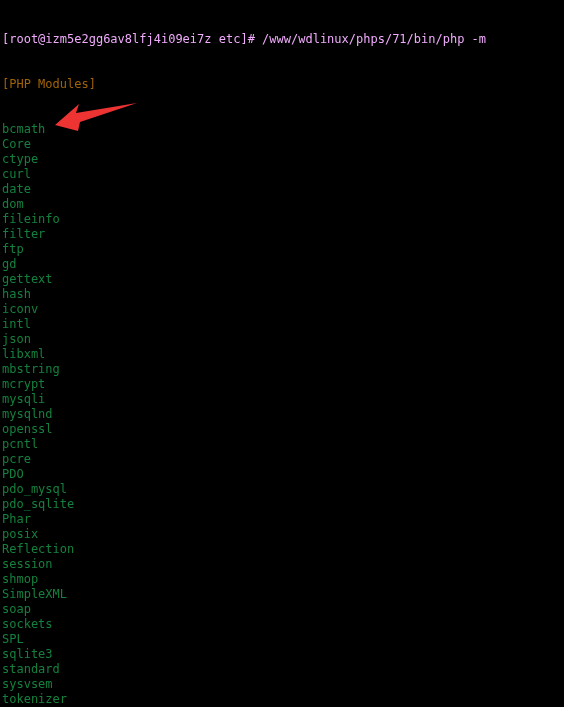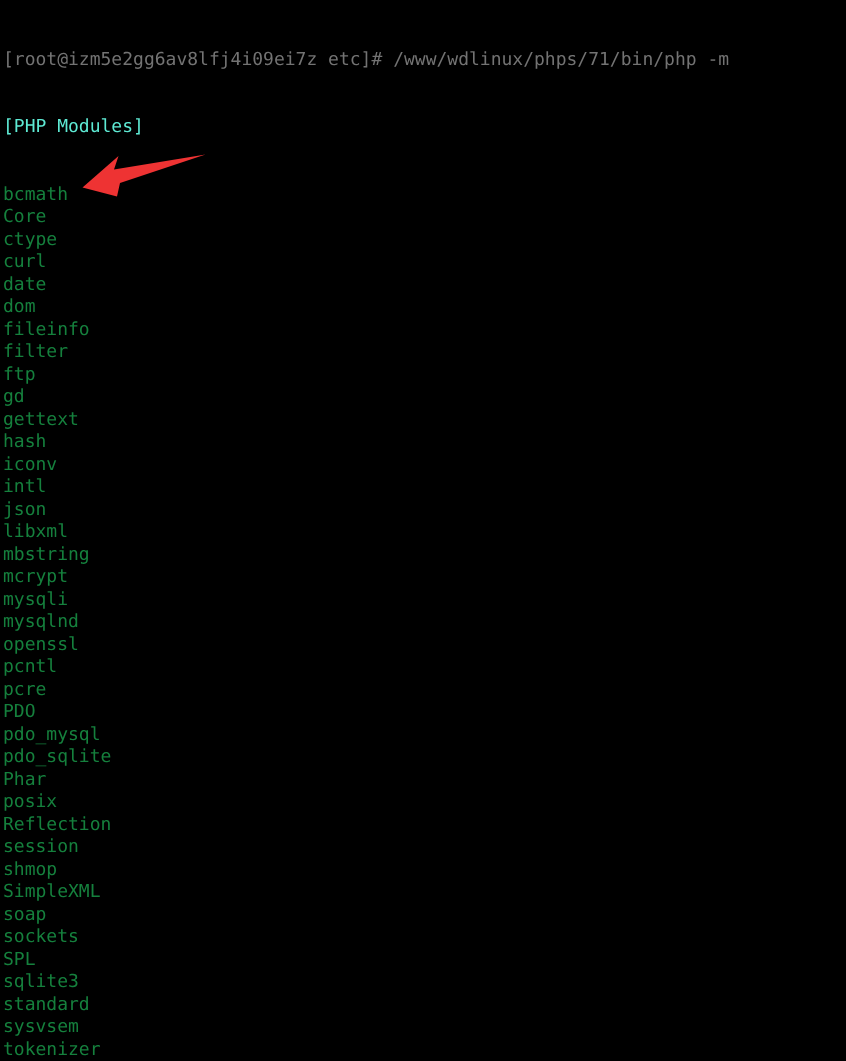--- a/index.html
+++ b/index.html
@@ -25,23 +25,23 @@
     left: 2px;
     top: 2px;
     right: 0;
     white-space: pre;
   }
   .line {
     height: 15px;
     line-height: 15px;
     white-space: pre;
   }
-  .prompt-line { color: #737373; }
+  .prompt-line { color: #f0abfc; }
   .module { color: #15803d; }
-  .header-line { color: #5eead4; }
+  .header-line { color: #a16207; }
   #annotation-layer {
     position: absolute;
     left: 0;
     top: 0;
     width: 564px;
     height: 707px;
     pointer-events: none;
   }
 </style>
 </head>

